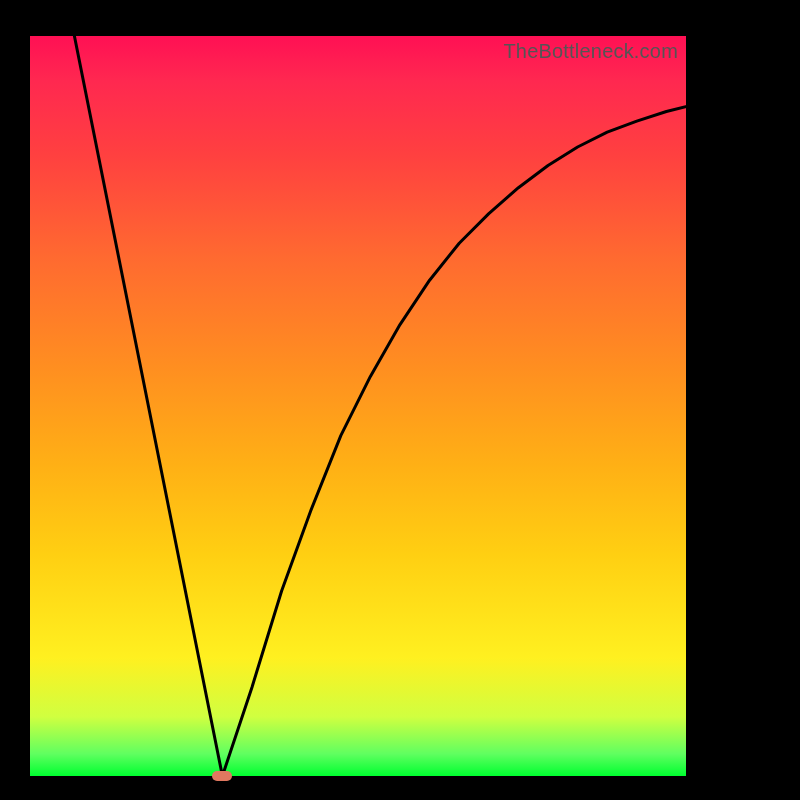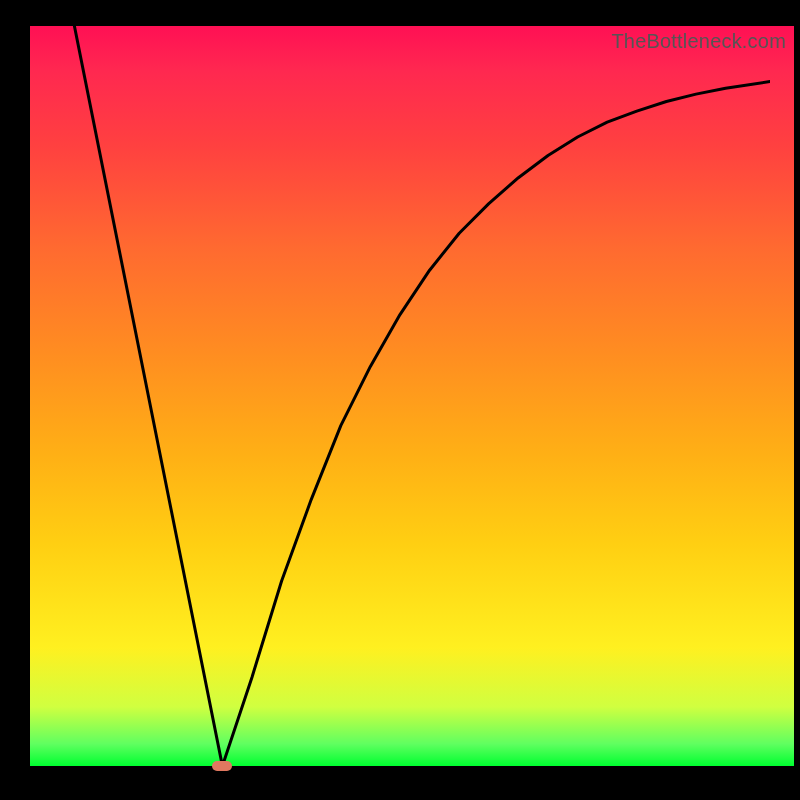--- a/index.html
+++ b/index.html
@@ -12,22 +12,22 @@
   }
   .frame {
     width: 800px;
     height: 800px;
     background: #000;
     position: relative;
   }
   .plot {
     position: absolute;
     left: 30px;
-    top: 26px;
-    width: 764px;
+    top: 36px;
+    width: 656px;
     height: 740px;
     background: linear-gradient(to bottom,
       #ff1054 0%,
       #ff2850 6%,
       #ff4040 16%,
       #ff6a30 30%,
       #ff8f20 45%,
       #ffb015 58%,
       #ffcf12 70%,
       #fff020 84%,

